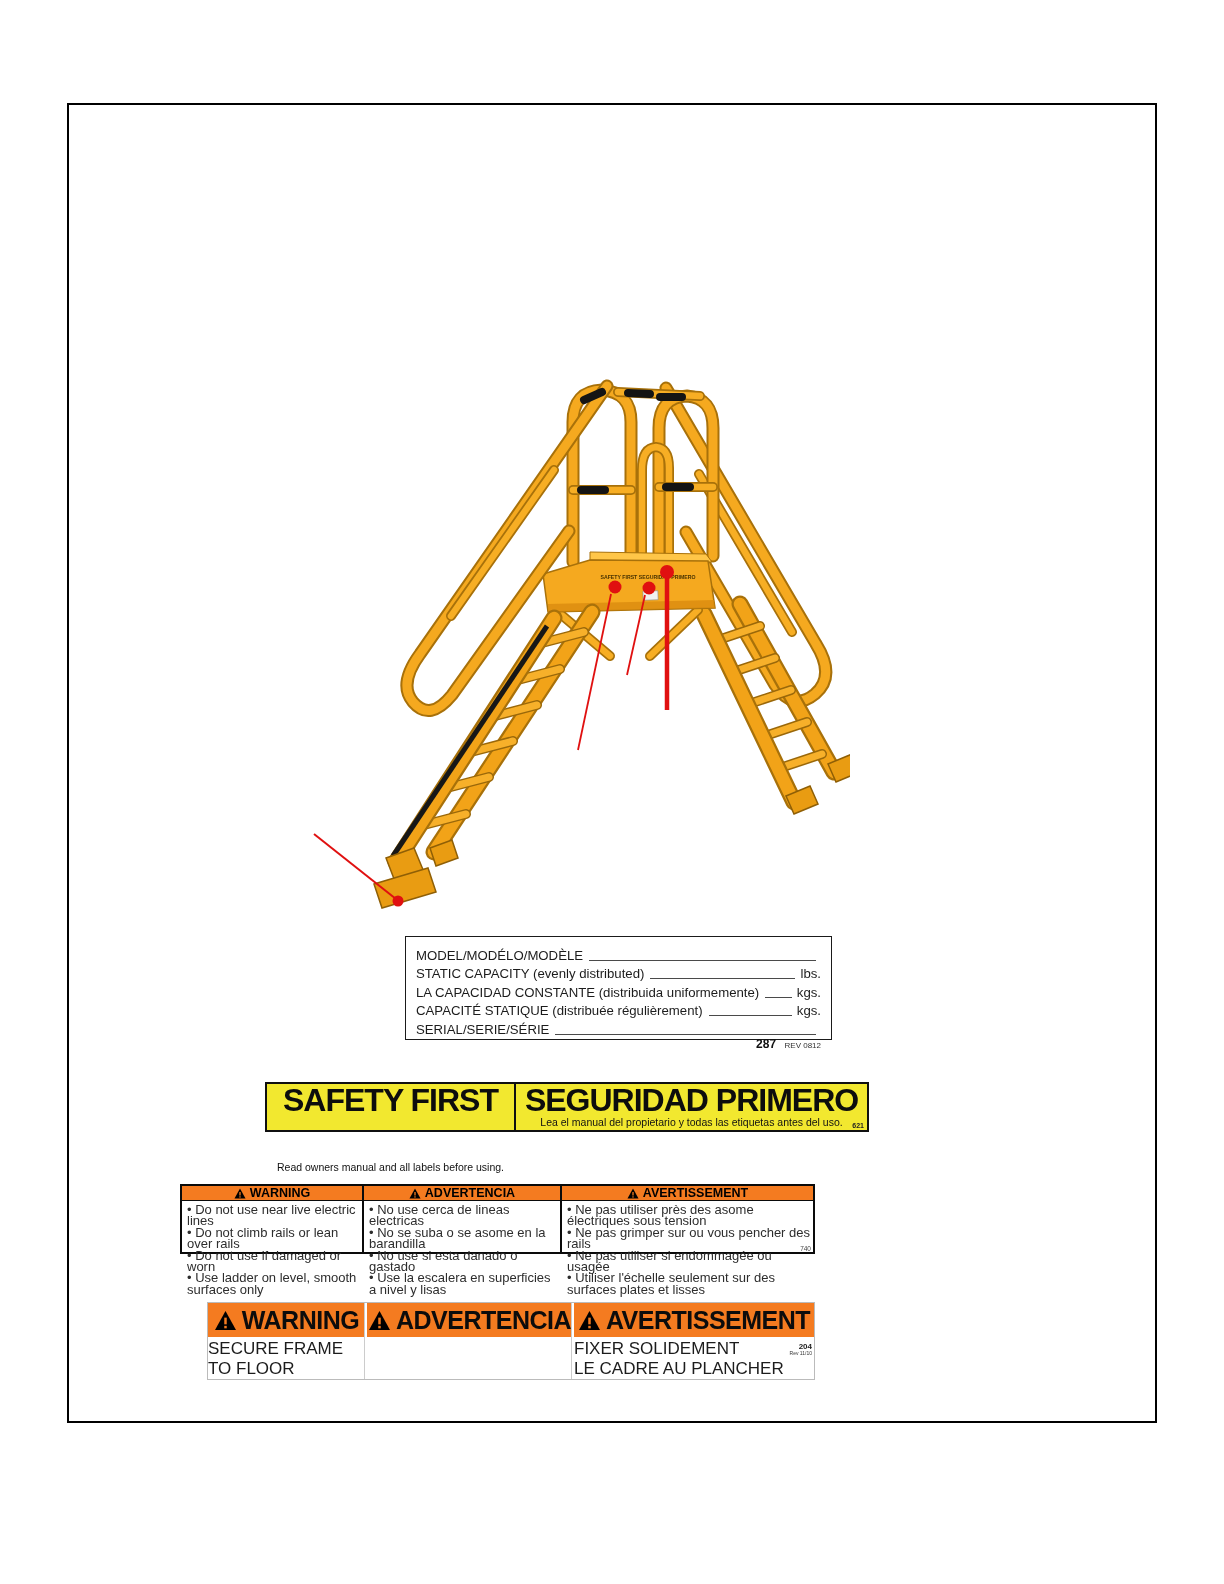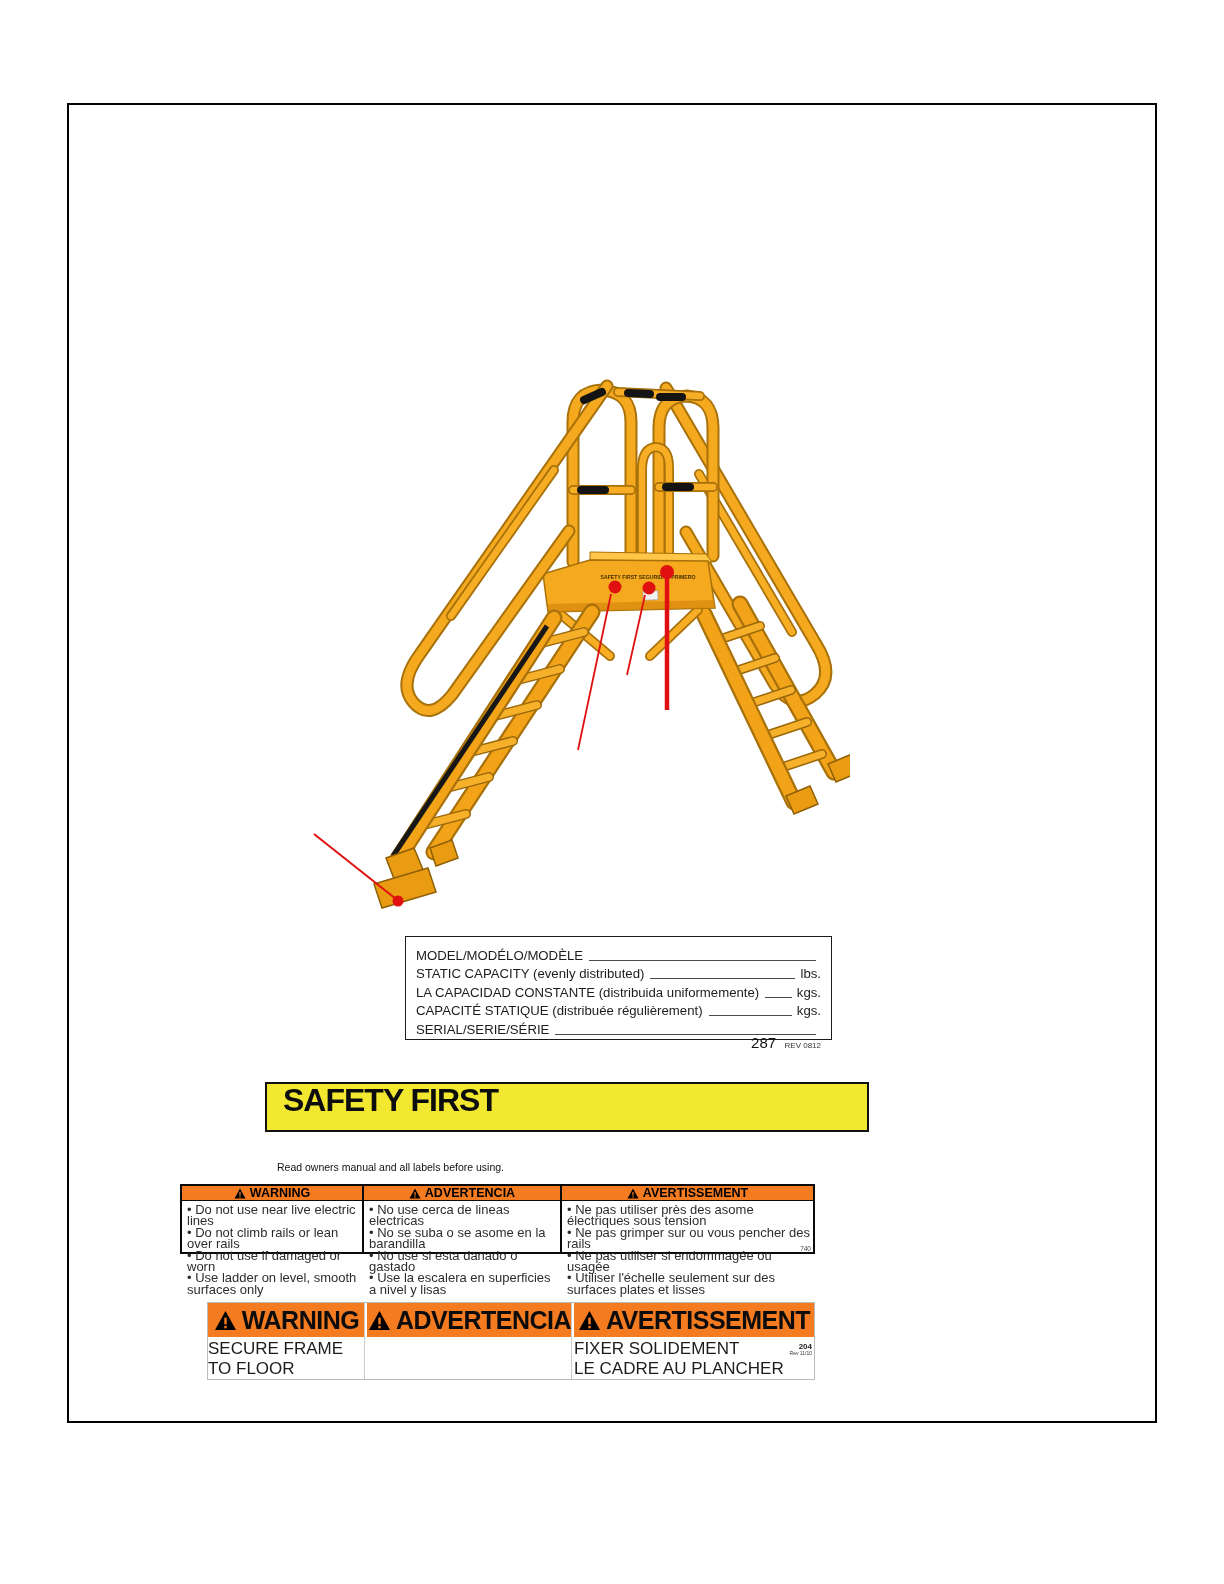--- a/index.html
+++ b/index.html
@@ -24,21 +24,21 @@
   .foot{fill:#E99C12;stroke:#8F5F06;stroke-width:1.5;}
   .redl{stroke:#E01010;fill:none;}
 
   
   #model-box{left:405px;top:936px;width:427px;height:104px;border:1.5px solid #1a1a1a;
              background:#fff;padding:7px 10px 2px 10px;box-sizing:border-box;}
   .mrow{display:flex;align-items:flex-end;height:18.5px;font-size:13.2px;color:#1c1c1c;white-space:nowrap;}
   .mline{flex:1;border-bottom:1.5px solid #4a4a4a;margin:0 5px 2px 6px;height:12px;}
   .msfx{font-size:13.2px;color:#1c1c1c;}
   .mfoot{text-align:right;margin-top:0px;line-height:11px;}
-  .mnum{font-weight:normal;font-size:15px;color:#111;}
+  .mnum{font-weight:bold;font-size:12px;color:#111;}
   .mrev{font-size:8px;color:#333;margin-left:4px;}
 
   
   #safety-label{left:265px;top:1082px;width:604px;height:50px;background:#F2E82F;
                 border:2.5px solid #101010;display:flex;box-sizing:border-box;}
   .sf-half{position:relative;display:flex;flex-direction:column;justify-content:space-between;
            text-align:center;padding:1px 2px 2px 2px;box-sizing:border-box;}
   .sf-left{width:247px;gap:46px;}
   .sf-right{flex:1;border-left:2.5px solid #101010;}
   .sf-title{font-weight:bold;font-size:32px;line-height:31px;color:#0d0d0d;letter-spacing:-1px;}
@@ -220,20 +220,25 @@
       <span class="mnum">287</span>
       <span class="mrev">REV 0812</span>
     </div>
   </div>
 
   <div id="safety-label" class="abs">
     <div class="sf-half sf-left">
       <div class="sf-title">SAFETY FIRST</div>
       <div class="sf-sub">Read owners manual and all labels before using.</div>
     </div>
+    <div class="sf-half sf-right">
+      <div class="sf-title">SEGURIDAD PRIMERO</div>
+      <div class="sf-sub">Lea el manual del propietario y todas las etiquetas antes del uso.</div>
+      <div class="sf-num">621</div>
+    </div>
   </div>
 
   <div id="warn-table" class="abs">
     <div class="wt-col wt-col1 wt-div">
       <div class="wt-head">
         <svg class="tri" width="12" height="11" viewBox="0 0 24 22">
           <path d="M12 1 L23 21 H1 Z" fill="#000"></path>
           <rect x="10.7" y="8" width="2.6" height="7" fill="#F47B20"></rect>
           <rect x="10.7" y="16.6" width="2.6" height="2.6" fill="#F47B20"></rect>
         </svg>

